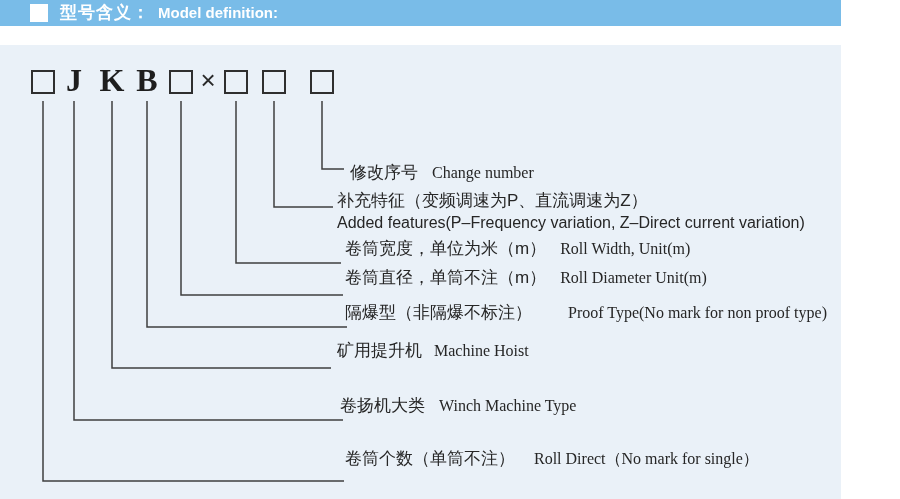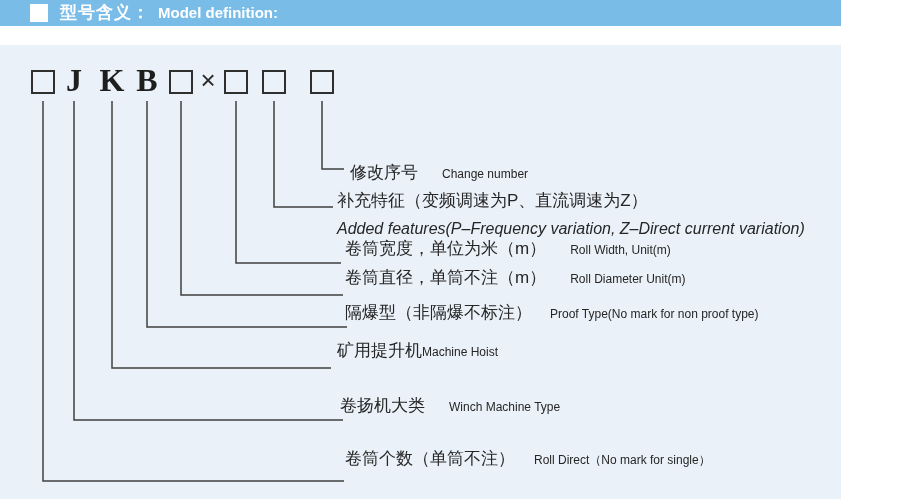--- a/index.html
+++ b/index.html
@@ -45,31 +45,31 @@
     position:absolute;top:67px;width:30px;text-align:center;
     font-size:26px;line-height:26px;color:#2a2a2a;
   }
   
   .connectors{
     position:absolute;left:0;top:0;width:900px;height:499px;
     pointer-events:none;
   }
   
   .lbl{
-    position:absolute;display:flex;align-items:baseline;gap:24px;
+    position:absolute;display:flex;align-items:baseline;gap:14px;
     white-space:nowrap;color:#262626;
   }
   .lbl .cn{font-size:17px;}
-  .lbl .en{font-size:12px;}
+  .lbl .en{font-size:16px;font-family:Liberation Serif, serif;}
   .gap-sm{gap:19px;}
-  .gap-md{gap:0;}
-  .gap-lg{gap:18px;}
+  .gap-md{gap:12px;}
+  .gap-lg{gap:36px;}
   .lbl-block{position:absolute;white-space:nowrap;color:#262626;}
   .lbl-block .cn{font-size:17px;line-height:21px;}
-  .lbl-block .en{font-size:16px;line-height:19px;margin-top:8px;font-style:italic;}
+  .lbl-block .en{font-size:16px;line-height:19px;margin-top:2px;}
 </style>
 </head>
 <body>
 
 <div class="page">
 
   <div class="header-bar">
     <span class="header-square"></span>
     <span class="header-cn">型号含义：</span>
     <span class="header-en">Model definition:</span>

